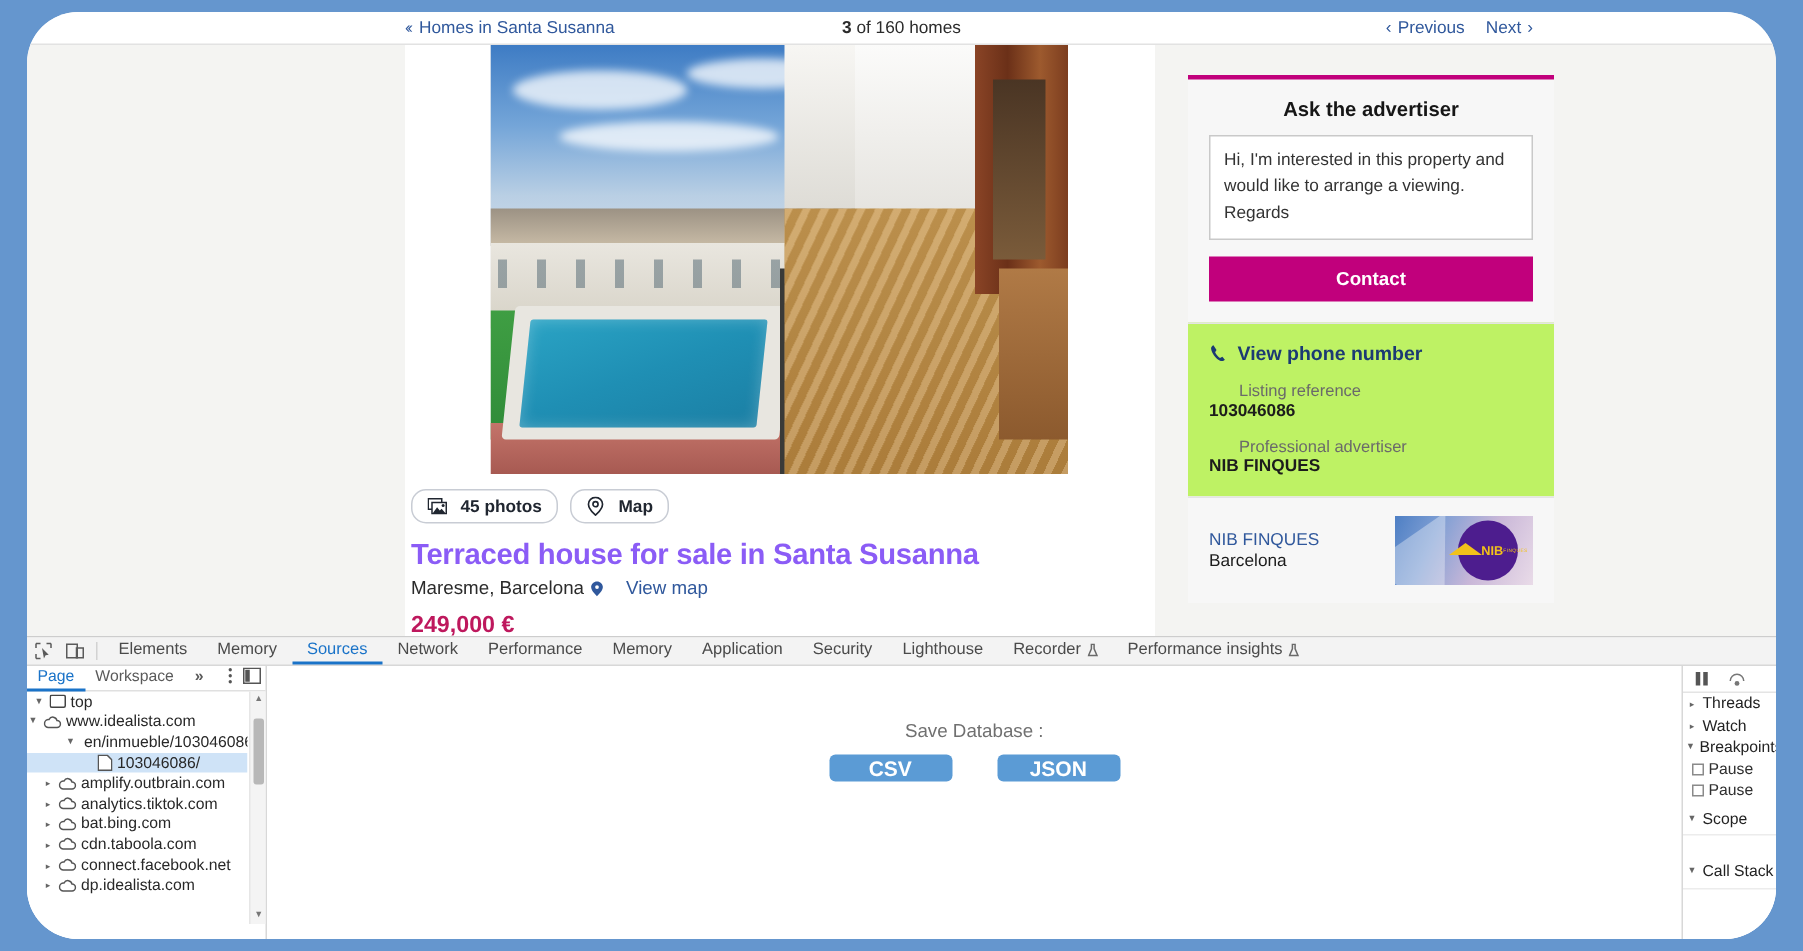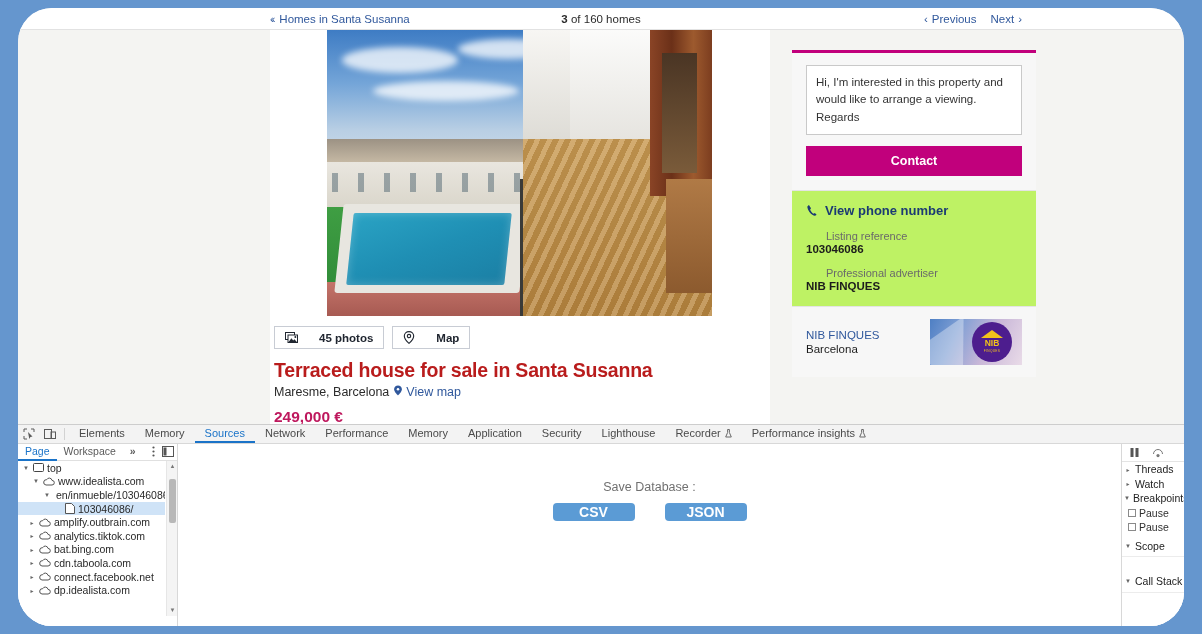--- a/index.html
+++ b/index.html
@@ -131,38 +131,38 @@
     position: absolute; left: 88%; top: 52%; width: 12%; height: 40%;
     background: linear-gradient(to bottom, #b07a46, #8c5a2e);
   }
 
   
   #badge-row {
     position: absolute; left: 4px; top: 296px;
     display: flex; gap: 8px;
   }
   .pill {
-    display: inline-flex; align-items: center; gap: 21px;
-    border: 1px solid #c8ccd4; border-radius: 0;
+    display: inline-flex; align-items: center; gap: 9px;
+    border: 1px solid #c8ccd4; border-radius: 10px;
     background: #fff; padding: 4px 10px;
     font-size: 11.5px; font-weight: bold; color: #202630;
     cursor: pointer;
   }
   .pill svg { display: block; }
 
   #title-block { position: absolute; left: 4px; top: 328px; width: 470px; }
   #prop-title {
-    font-size: 19.5px; font-weight: bold; color: #b91c1c;
+    font-size: 19.5px; font-weight: bold; color: #8b5cf6;
     letter-spacing: -0.2px; line-height: 1.25;
   }
   #loc-line {
     margin-top: 3px; font-size: 12.5px; color: #2b2b2b;
     display: flex; align-items: center; gap: 4px;
   }
-  #loc-line a { color: #30589c; text-decoration: none; font-weight: normal; display: inline-flex; gap: 3px; }
+  #loc-line a { color: #30589c; text-decoration: none; font-weight: normal; display: inline-flex; align-items: center; gap: 14px; }
   #price { margin-top: 9px; font-size: 15.5px; font-weight: bold; color: #be185d; }
   #mortgage-links {
     margin-top: 5px; display: flex; gap: 20px;
     font-size: 11.5px; color: #30589c;
   }
   #mortgage-links a { color: #30589c; text-decoration: none; display: inline-flex; align-items: center; gap: 4px; }
 
   
   #contact-col {
     position: absolute; left: 774px; top: 20px;
@@ -212,21 +212,21 @@
   #agency-logo .tri {
     position: absolute; left: -10px; top: -6px;
     border-left: 30px solid transparent; border-right: 30px solid transparent;
     border-bottom: 58px solid rgba(255,255,255,0.35);
     transform: rotate(28deg);
   }
   #agency-logo .circ {
     position: absolute; right: 10px; top: 3px;
     width: 40px; height: 40px; border-radius: 50%;
     background: #4d1d8e;
-    display: flex; flex-direction: column; align-items: center; justify-content: center;
+    display: flex; flex-direction: row; align-items: center; justify-content: center;
   }
   #agency-logo .roof {
     width: 0; height: 0; margin-bottom: 1px;
     border-left: 11px solid transparent; border-right: 11px solid transparent;
     border-bottom: 8px solid #f2c21a;
   }
   #agency-logo .nib { color: #f2c21a; font-size: 8.5px; font-weight: bold; line-height: 1; }
   #agency-logo .sub { color: #f2c21a; font-size: 3.2px; line-height: 1; margin-top: 2px; letter-spacing: .3px; }
 
   
@@ -416,20 +416,21 @@
               <path d="M0.8 8.6 L1.4 6.6 L6.6 1.4 L8 2.8 L2.8 8 Z" fill="#30589c"></path>
             </svg>
             <span>Study mortgage case</span>
           </a>
         </div>
       </div>
     </div>
 
     <div id="contact-col">
       <div id="ask-card">
+        <div id="ask-title">Ask the advertiser</div>
         <div id="msg-box">Hi, I'm interested in this property and would like to arrange a viewing. Regards</div>
         <button id="contact-btn">Contact</button>
       </div>
 
       <div id="info-card">
         <div id="phone-link">
           <svg width="13" height="13" viewBox="0 0 14 14">
             <path d="M3.2 1.2 C2.2 1.6 1.3 2.6 1.5 3.8 C1.9 6.6 4.4 10.6 7.6 12.2 C9 12.9 10.6 12.6 11.4 11.6 L9.6 9.6 L7.9 10.4 C6.6 9.5 5.1 7.8 4.4 6.2 L5.4 4.6 Z" fill="#1b3a73"></path>
           </svg>
           <span>View phone number</span>
@@ -537,21 +538,21 @@
         </div>
 
         <div id="file-tree">
           <div class="tnode" style="padding-left:4px;">
             <span class="tri-t">▼</span>
             <svg width="11" height="9" viewBox="0 0 11 9">
                 <rect x="0.5" y="0.5" width="10" height="8" rx="1" fill="none" stroke="#444"></rect>
               </svg>
             <span>top</span>
           </div>
-          <div class="tnode" style="padding-left:14px;">
+          <div class="tnode" style="padding-left:0;">
             <span class="tri-t">▼</span>
             <svg width="12" height="9" viewBox="0 0 12 9">
                 <path d="M3 8 h6 a2.3 2.3 0 0 0 0-4.6 a2.8 2.8 0 0 0-5.3-0.7 A2 2 0 0 0 3 8 z" fill="none" stroke="#555"></path>
               </svg>
             <span>www.idealista.com</span>
           </div>
           <div class="tnode" style="padding-left:26px;">
             <span class="tri-t">▼</span>
             <svg width="12" height="9" viewBox="0 0 12 9">
                 <path d="M0.5 8.5 v-7 h4 l1 1.2 h6 v5.8 z" fill="none" stroke="#3f73c4"></path>

